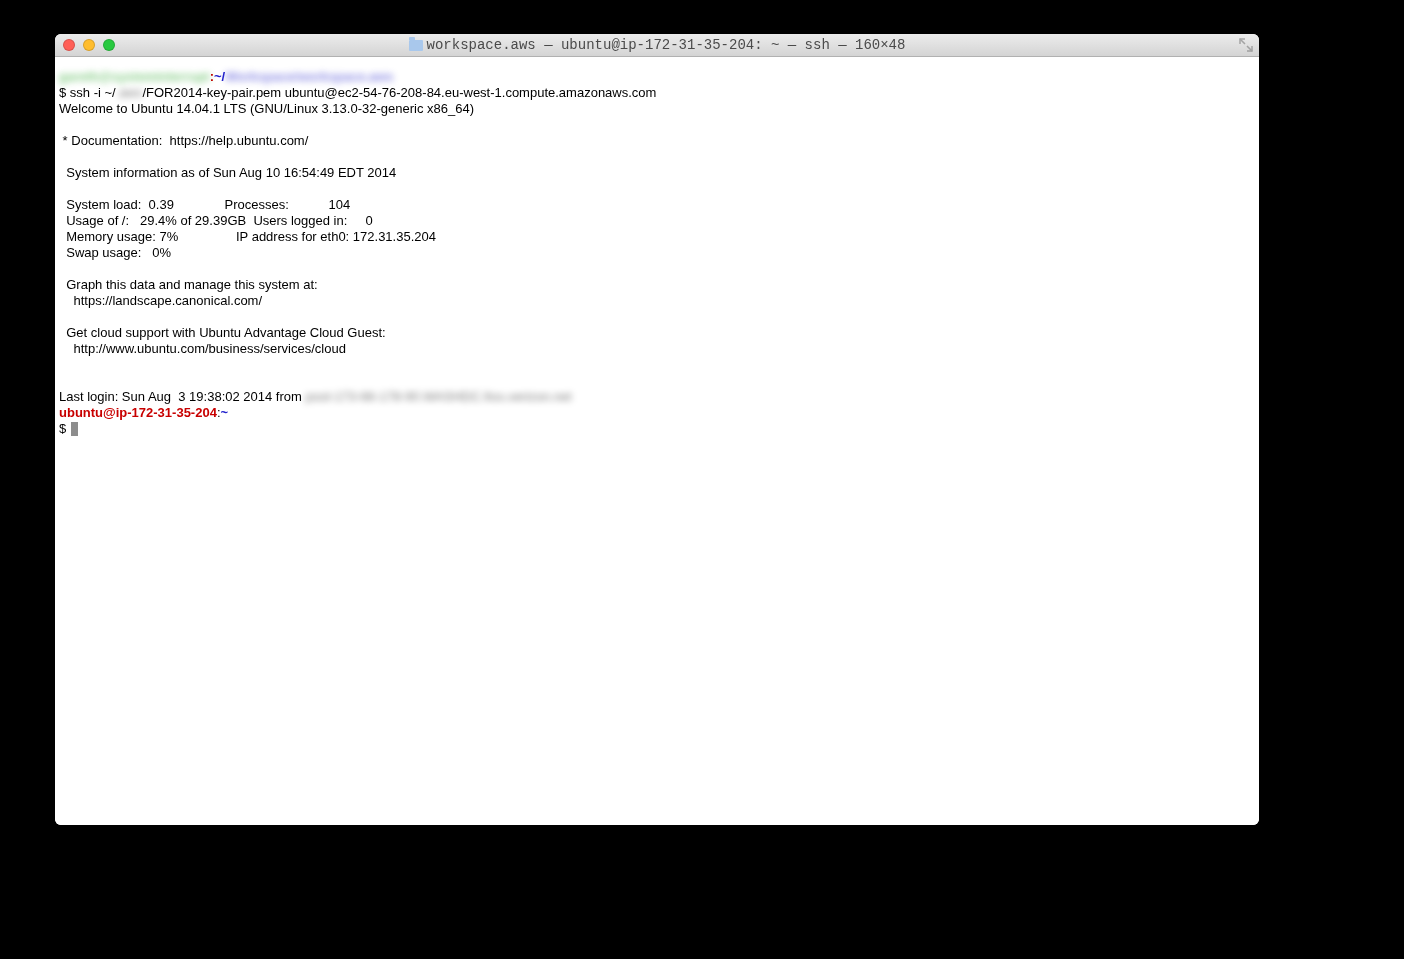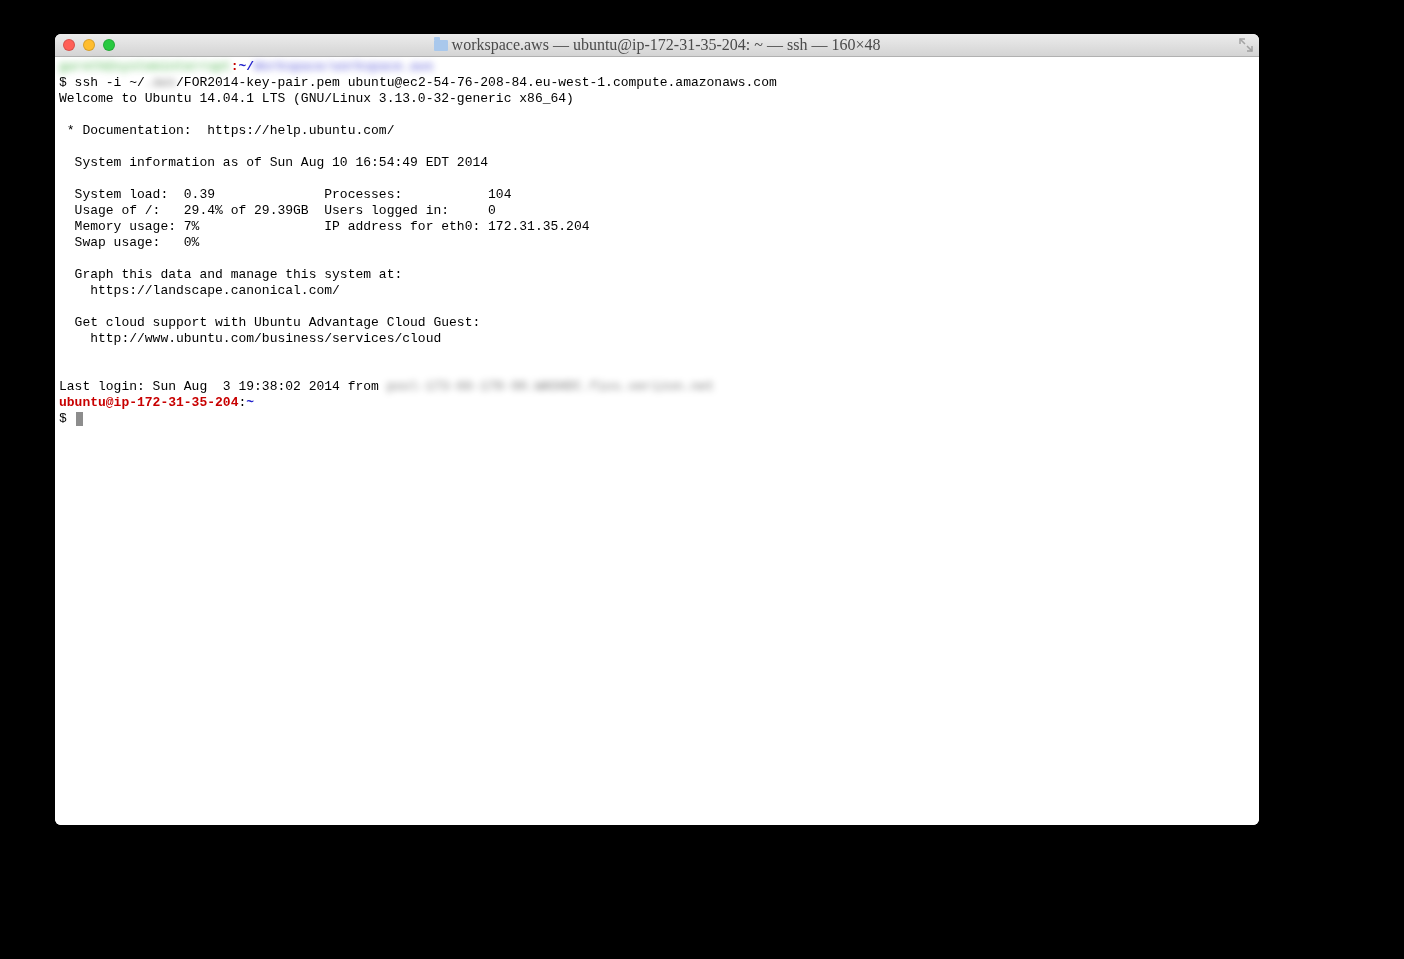--- a/index.html
+++ b/index.html
@@ -22,22 +22,22 @@
     box-shadow:0 10px 40px rgba(0,0,0,.6);
     overflow:hidden;
   }
   .titlebar{
     height:22px;
     background:linear-gradient(#ececec,#d4d4d4);
     border-bottom:1px solid #b1b1b1;
     display:flex;
     align-items:center;
     position:relative;
-    font-family:Liberation Serif, serif;
-    font-size:16px;
+    font-family:Liberation Mono, monospace;
+    font-size:14px;
     color:#4a4a4a;
   }
   .traffic{
     display:flex;
     gap:8px;
     padding-left:8px;
   }
   .dot{
     width:12px;height:12px;border-radius:50%;
     border:1px solid rgba(0,0,0,.15);
@@ -73,23 +73,23 @@
   .expand-icon{
     position:absolute;
     right:6px;top:4px;
     width:14px;height:14px;
     opacity:.5;
   }
   .expand-icon svg{width:14px;height:14px;}
   .terminal{
     background:#fff;
     color:#000;
-    padding:2px 4px;
+    padding:12px 4px;
     line-height:16px;
-    font-family:Liberation Mono, monospace;
+    font-family:Liberation Sans, sans-serif;
     font-size:13px;
     white-space:pre;
     height:calc(100% - 22px);
     box-sizing:border-box;
   }
   .blur{
     filter:blur(3.5px);
     opacity:.55;
   }
   .g{color:#1aa11a;font-weight:bold;}

